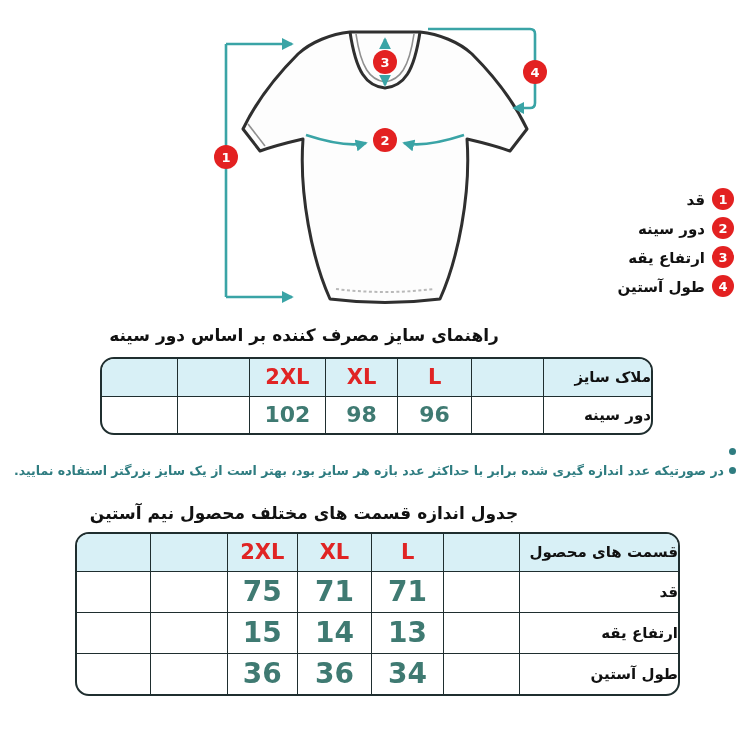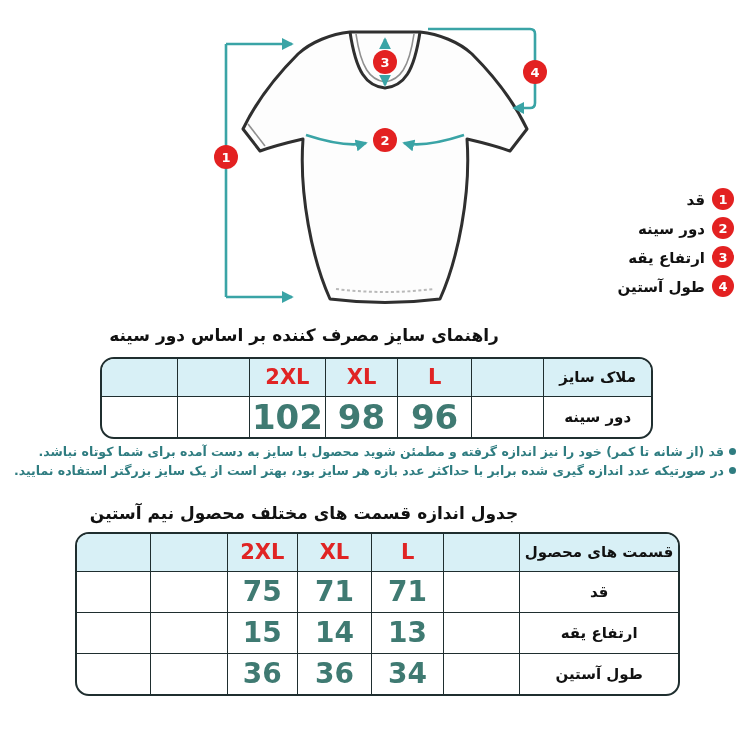--- a/index.html
+++ b/index.html
@@ -20,30 +20,30 @@
   .sec-title { position:absolute; left:0; width:608px; text-align:center; font-size:17px; font-weight:bold; color:#111; }
   .t1 { top:325px; }
   .t2 { top:503px; }
 
   
   .table-frame { position:absolute; border:2.5px solid #1f2e2f; border-radius:14px; overflow:hidden; background:#fff; }
   .frame1 { left:100px; top:357px; width:553px; }
   .frame2 { left:75px;  top:532px; width:605px; }
   table { width:100%; border-collapse:collapse; direction:rtl; table-layout:fixed; }
   td { border:1.5px solid #1f2e2f; text-align:center; vertical-align:middle; padding:0; }
-  tr > td:first-child { border-right:none; }
+  tr > td:first-child { border-right:none;text-align:right; }
   tr > td:last-child  { border-left:none; }
   tr:first-child > td { border-top:none; }
   tr:last-child  > td { border-bottom:none; }
   .hdr td { background:#d8f0f6; height:37px; }
   .frame1 .datarow td { height:37px; }
   .frame2 .datarow td { height:41px; }
   .cell-label { font-size:15px; font-weight:bold; color:#111; }
   .cell-size  { font-size:21px; font-weight:bold; color:#e02424; direction:ltr; }
-  .cell-num   { font-size:34px; font-weight:bold; color:#3f7a72; direction:ltr; }
+  .cell-num   { font-size:22px; font-weight:bold; color:#3f7a72; direction:ltr; }
   .frame2 .cell-num { font-size:28px;margin-top:24px; }
 
   
   .notes { position:absolute; right:14px; text-align:right; direction:rtl; }
   .n1 { top:442px; width:716px; }
   .n2 { top:709px; width:716px; }
   .note-line { font-size:12.5px; font-weight:bold; color:#2e7c80; line-height:19px; white-space:nowrap; }
   .dot { display:inline-block; width:7px; height:7px; border-radius:50%; background:#2e7c80; margin-left:5px; vertical-align:1px; }
 </style>
 </head>
@@ -169,21 +169,21 @@
         <td class="cell-num">98</td>
         <td class="cell-num">102</td>
         <td></td>
         <td></td>
       </tr>
     </tbody>
       </table>
   </div>
 
   <div class="notes n1">
-    <div class="note-line"><span class="dot"></span><span>قد (از شانه تا کمر) خود را نیز اندازه گرفته و مطمئن شوید محصول با سایز به دست آمده برای شما کوتاه نباشد.</span></div>
+    <div class="note-line"><span class="dot"></span></div>
     <div class="note-line"><span class="dot"></span><span>در صورتیکه عدد اندازه گیری شده برابر با حداکثر عدد بازه هر سایز بود، بهتر است از یک سایز بزرگتر استفاده نمایید.</span></div>
   </div>
 
   <div class="sec-title t2">جدول اندازه قسمت های مختلف محصول نیم آستین</div>
 
   <div class="table-frame frame2">
     <table>
       <colgroup>
         <col style="width:158px">
           <col style="width:76px">

